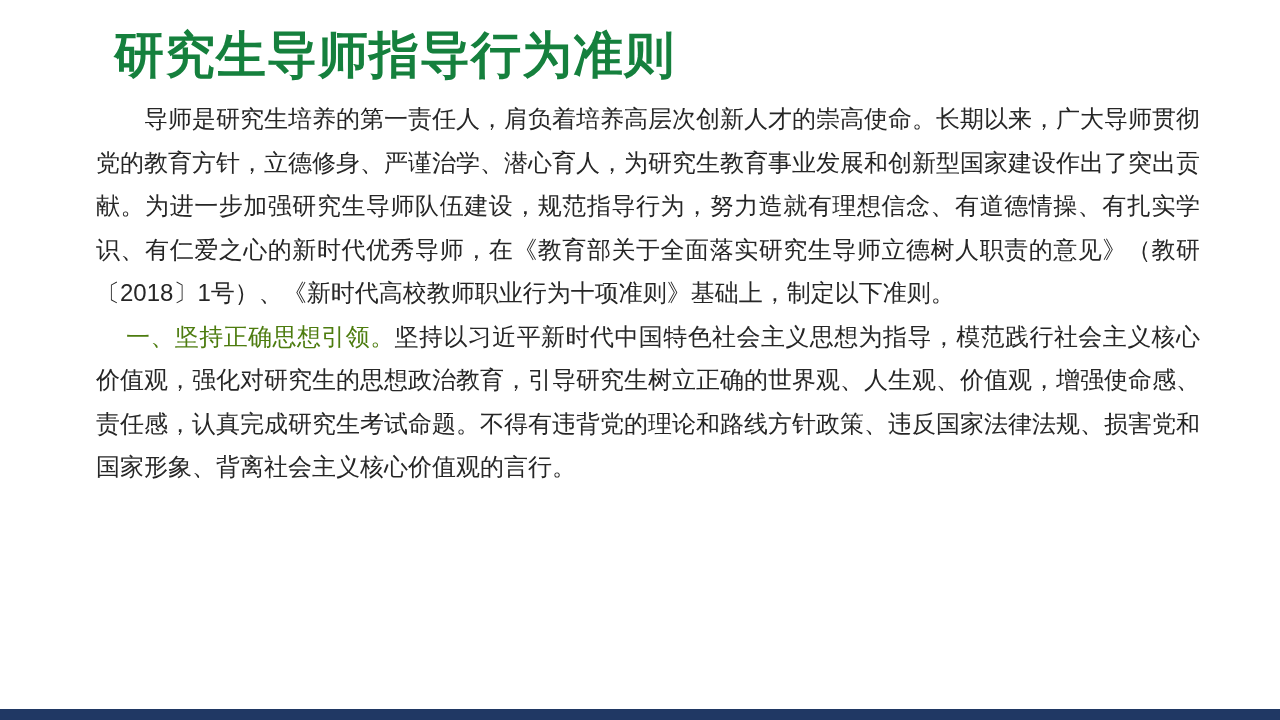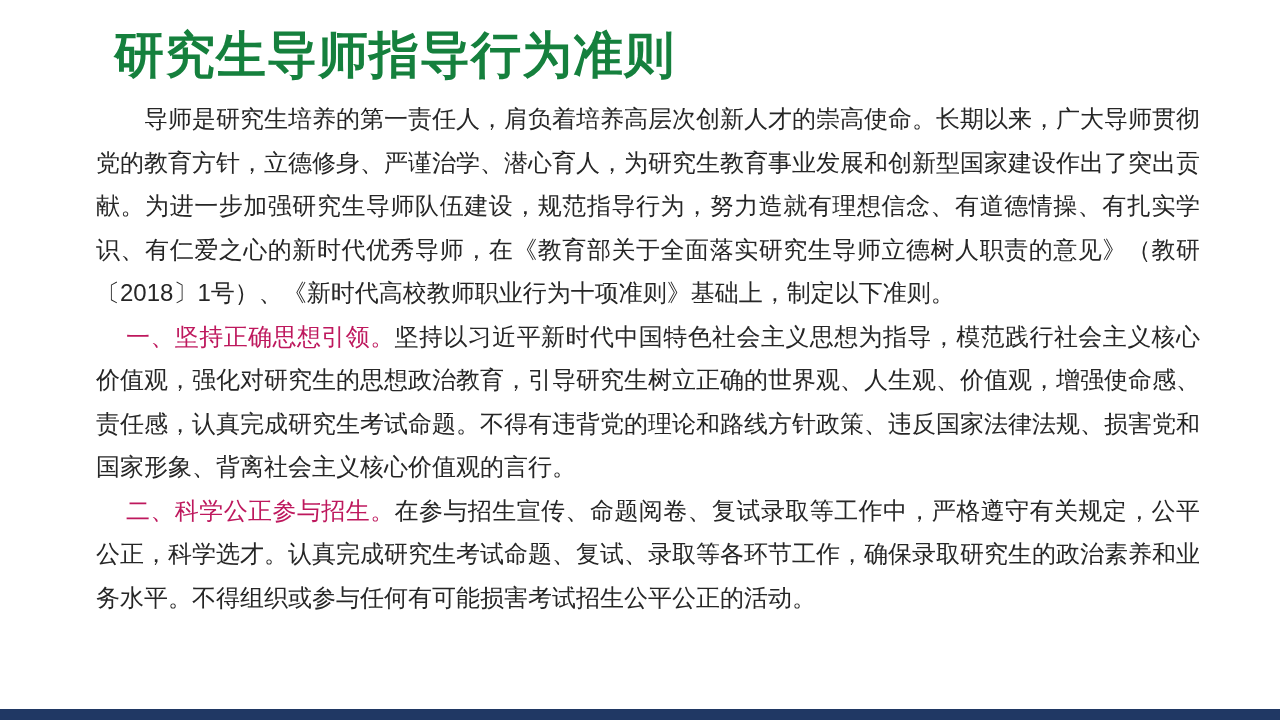--- a/index.html
+++ b/index.html
@@ -40,21 +40,21 @@
 
   .content p { margin: 0; }
 
   .para-intro { text-indent: 2em; }
 
   .para-rule { text-indent: 30px; }
 
   .para-rule-first { margin-top: 23px; }
 
   .rule-lead {
-    color: #be185d;
+    color: #4d7c0f;
   }
 
   .footer-bar {
     position: absolute;
     left: 0;
     bottom: 0;
     width: 1280px;
     height: 11px;
     background: #203864;
   }
@@ -65,19 +65,18 @@
 <div class="slide">
 
   <h1 class="slide-title">研究生导师指导行为准则</h1>
 
   <div class="content">
 
     <p class="para-intro">导师是研究生培养的第一责任人，肩负着培养高层次创新人才的崇高使命。长期以来，广大导师贯彻党的教育方针，立德修身、严谨治学、潜心育人，为研究生教育事业发展和创新型国家建设作出了突出贡献。为进一步加强研究生导师队伍建设，规范指导行为，努力造就有理想信念、有道德情操、有扎实学识、有仁爱之心的新时代优秀导师，在《教育部关于全面落实研究生导师立德树人职责的意见》（教研〔2018〕1号）、《新时代高校教师职业行为十项准则》基础上，制定以下准则。</p>
 
     <p class="para-rule para-rule-first"><span class="rule-lead">一、坚持正确思想引领。</span><span>坚持以习近平新时代中国特色社会主义思想为指导，模范践行社会主义核心价值观，强化对研究生的思想政治教育，引导研究生树立正确的世界观、人生观、价值观，增强使命感、责任感，认真完成研究生考试命题。不得有违背党的理论和路线方针政策、违反国家法律法规、损害党和国家形象、背离社会主义核心价值观的言行。</span></p>
 
-    <p class="para-rule"><span class="rule-lead">二、科学公正参与招生。</span><span>在参与招生宣传、命题阅卷、复试录取等工作中，严格遵守有关规定，公平公正，科学选才。认真完成研究生考试命题、复试、录取等各环节工作，确保录取研究生的政治素养和业务水平。不得组织或参与任何有可能损害考试招生公平公正的活动。</span></p>
 
   </div>
 
   <div class="footer-bar"></div>
 
 </div>
 
 </body></html>

